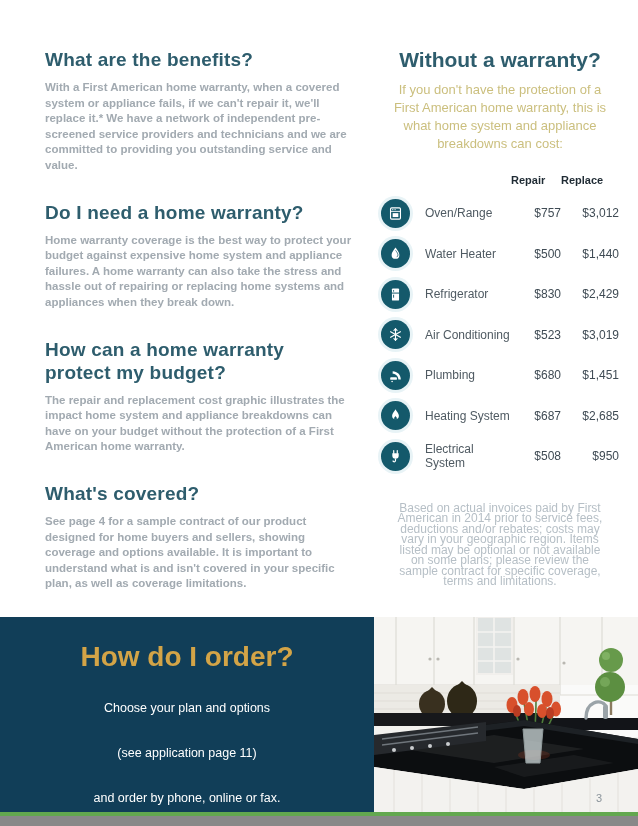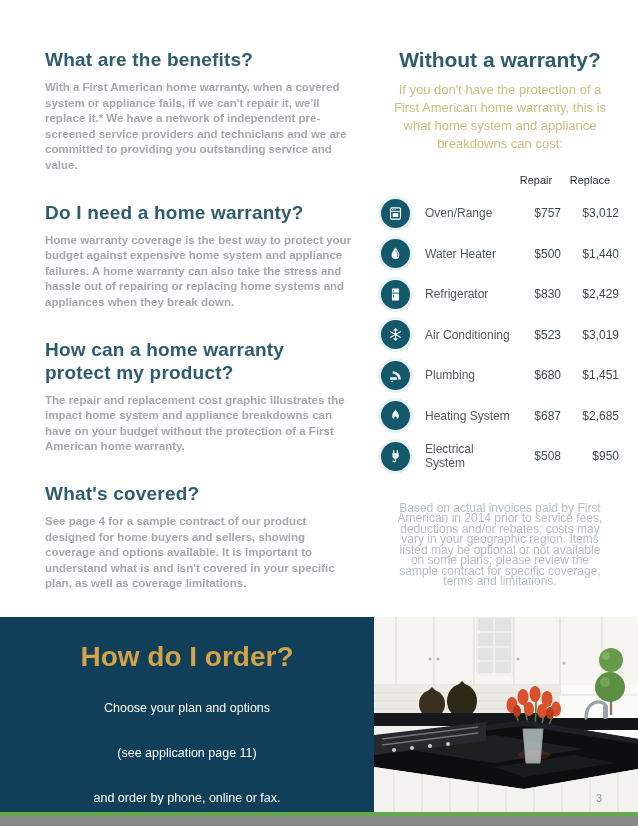--- a/index.html
+++ b/index.html
@@ -17,21 +17,21 @@
   .section p {
     margin:0 0 27px 0; font-size:11.5px; line-height:15.6px; color:#a2aab1;font-weight:bold;
   }
   
   .right-col { position:absolute; left:381px; top:48px; width:238px; text-align:center; }
   .right-col h2 { margin:0 0 9px 0; font-size:21px; font-weight:bold; color:#2e5d6d; }
   .ww-subtitle { font-size:13px; line-height:18px; color:#cbbf7e; margin:0 auto; width:225px; }
   .cost-table { margin-top:16px; text-align:left; }
   .cost-head, .cost-row { display:grid; grid-template-columns:42px 1fr 50px 58px; align-items:center; }
   .cost-head { height:22px; margin-bottom:2px; }
-  .cost-head .col { font-size:11px; font-weight:normal; color:#1f2b34; text-align:center; }
+  .cost-head .col { font-size:11px; font-weight:bold; color:#1f2b34; text-align:left; }
   .cost-row { height:40.5px; }
   .icon-circle {
     width:29px; height:29px; border-radius:50%; background:#14596b;
     display:flex; align-items:center; justify-content:center;
     box-shadow:0 0 0 3px rgba(130,190,205,0.18);
   }
   .icon-circle svg { width:17px; height:17px; display:block; }
   .row-label { font-size:12px; color:#4f5a62; padding-left:2px; }
   .row-val { font-size:12px; color:#3f4b54; text-align:right; }
   .disclaimer {
@@ -57,21 +57,21 @@
   <div class="left-col">
     <div class="section">
       <h2>What are the benefits?</h2>
       <p>With a First American home warranty, when a covered system or appliance fails, if we can't repair it, we'll replace it.* We have a network of independent pre-screened service providers and technicians and we are committed to providing you outstanding service and value.</p>
     </div>
     <div class="section">
       <h2>Do I need a home warranty?</h2>
       <p>Home warranty coverage is the best way to protect your budget against expensive home system and appliance failures. A home warranty can also take the stress and hassle out of repairing or replacing home systems and appliances when they break down.</p>
     </div>
     <div class="section">
-      <h2>How can a home warranty protect my product?</h2>
+      <h2>How can a home warranty protect my budget?</h2>
       <p>The repair and replacement cost graphic illustrates the impact home system and appliance breakdowns can have on your budget without the protection of a First American home warranty.</p>
     </div>
     <div class="section">
       <h2>What's covered?</h2>
       <p>See page 4 for a sample contract of our product designed for home buyers and sellers, showing coverage and options available. It is important to understand what is and isn't covered in your specific plan, as well as coverage limitations.</p>
     </div>
   </div>
 
   <div class="right-col">
     <h2>Without a warranty?</h2>

